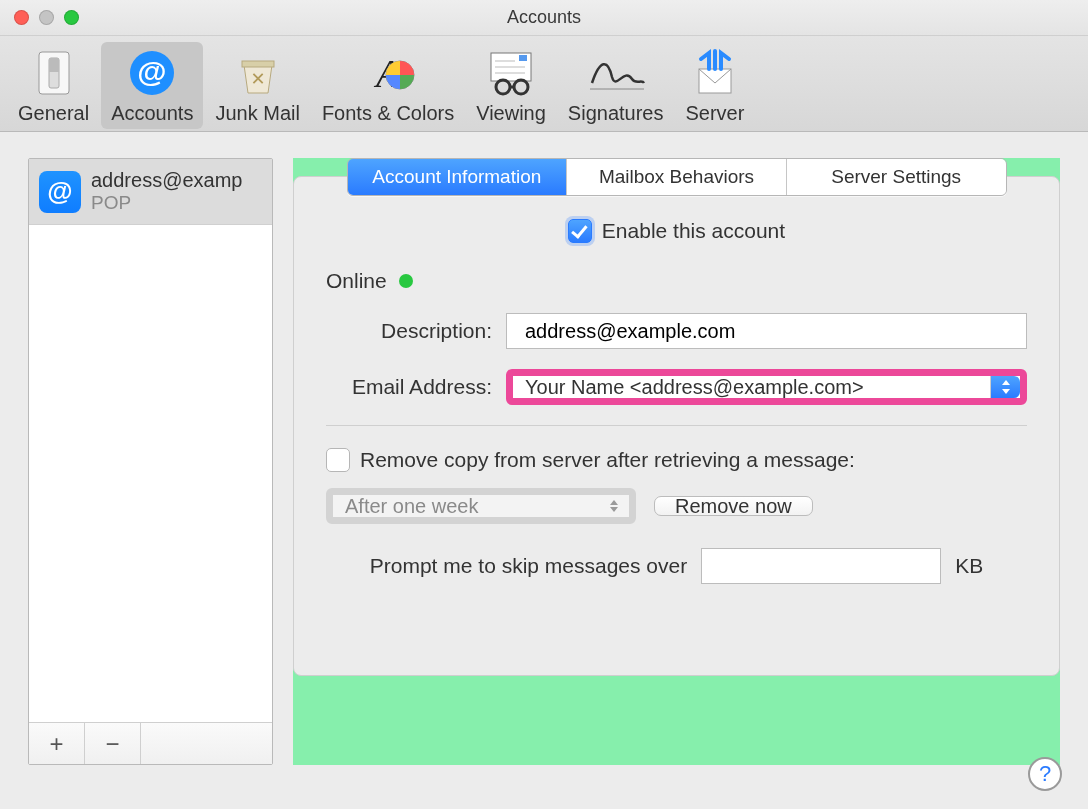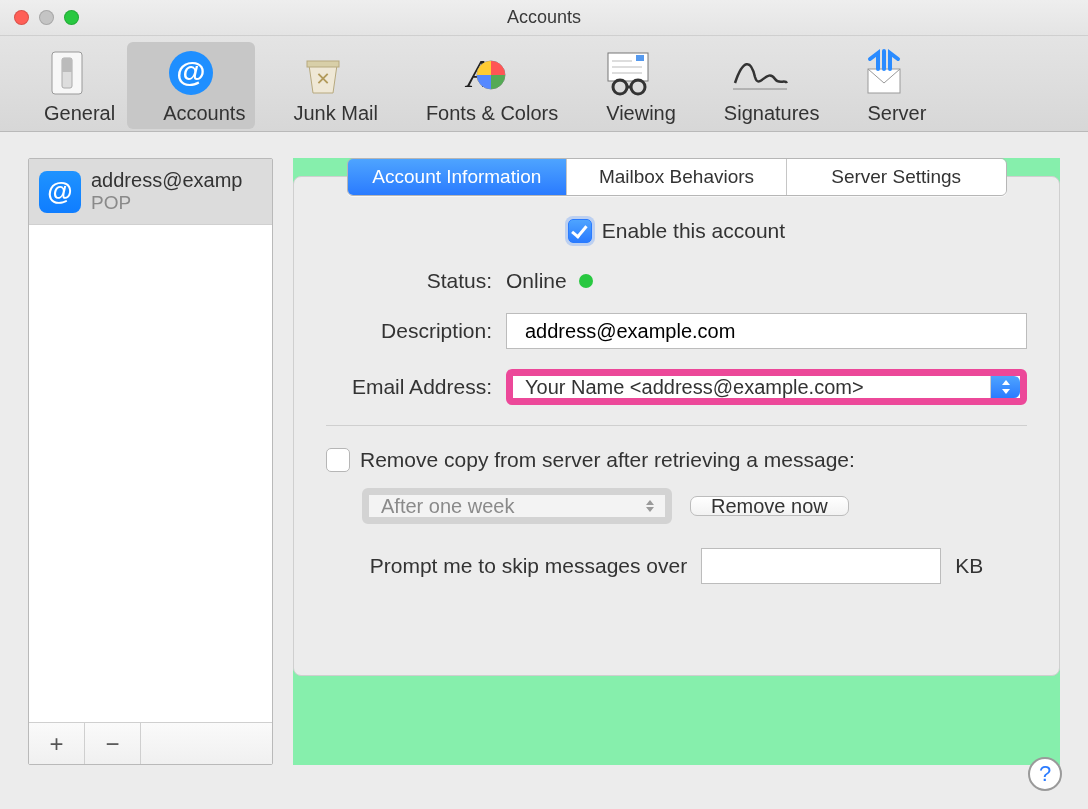--- a/index.html
+++ b/index.html
@@ -38,21 +38,21 @@
   }
   .tool {
     display:flex; flex-direction:column; align-items:center;
     padding: 6px 10px 4px 10px;
     border-radius:6px;
     font-size:20px; color:#333;
     cursor:default;
   }
   .tool.selected { background:#c7c7c7; }
   .tool .icon-wrap { height:50px; display:flex; align-items:center; justify-content:center;}
-  .tool .label { margin-top:4px;margin-left:26px; }
+  .tool .label { margin-top:4px; }
 
   .content-area {
     padding: 26px 28px 20px 28px;
     display:flex; gap:20px;
     height: calc(100% - 36px - 120px);
   }
 
   .sidebar {
     width: 245px;
     display:flex; flex-direction:column;
@@ -163,21 +163,21 @@
   .checkbox.checked::after{
     content:""; width:6px; height:12px; border:solid #fff;
     border-width:0 3px 3px 0; transform:rotate(40deg) translate(-1px,-1px);
   }
   .btn {
     height:20px; padding:0 20px; border:1px solid #bcbcbc; border-radius:7px;
     background:linear-gradient(to bottom,#ffffff,#f2f2f2);
     font-size:20px; display:inline-flex; align-items:center;
     cursor:default;
   }
-  .indent-row { display:flex; align-items:center; gap:18px; margin-left:36px; margin-bottom:24px;}
+  .indent-row { display:flex; align-items:center; gap:18px; margin-bottom:24px;}
   .kb-row { display:flex; align-items:center; gap:14px; font-size:21px; margin-left:0;justify-content:center;}
   .kb-input { width:240px; height:36px; border:1px solid #bcbcbc; background:#fff;}
 
   .help {
     position:absolute; right:26px; bottom:18px;
     width:34px; height:34px; border-radius:50%;
     border:2px solid #9a9a9a; color:#2a7bff;
     display:flex; align-items:center; justify-content:center;
     font-size:22px; background:#fff;
   }
@@ -310,21 +310,20 @@
     </div>
 
     <div class="panel-body">
 
       <div class="row" style="justify-content:center; margin-bottom:26px;">
         <span class="checkbox checked"></span>
         <span style="font-size:21px;">Enable this account</span>
       </div>
 
       <div class="row">
-        <div class="lbl">Status:</div>
         <div class="val">
           <span>Online</span>
           <span class="status-dot"></span>
         </div>
       </div>
 
       <div class="row">
         <div class="lbl">Description:</div>
         <div class="val">
           <input class="textfield" value="address@example.com" style="">

